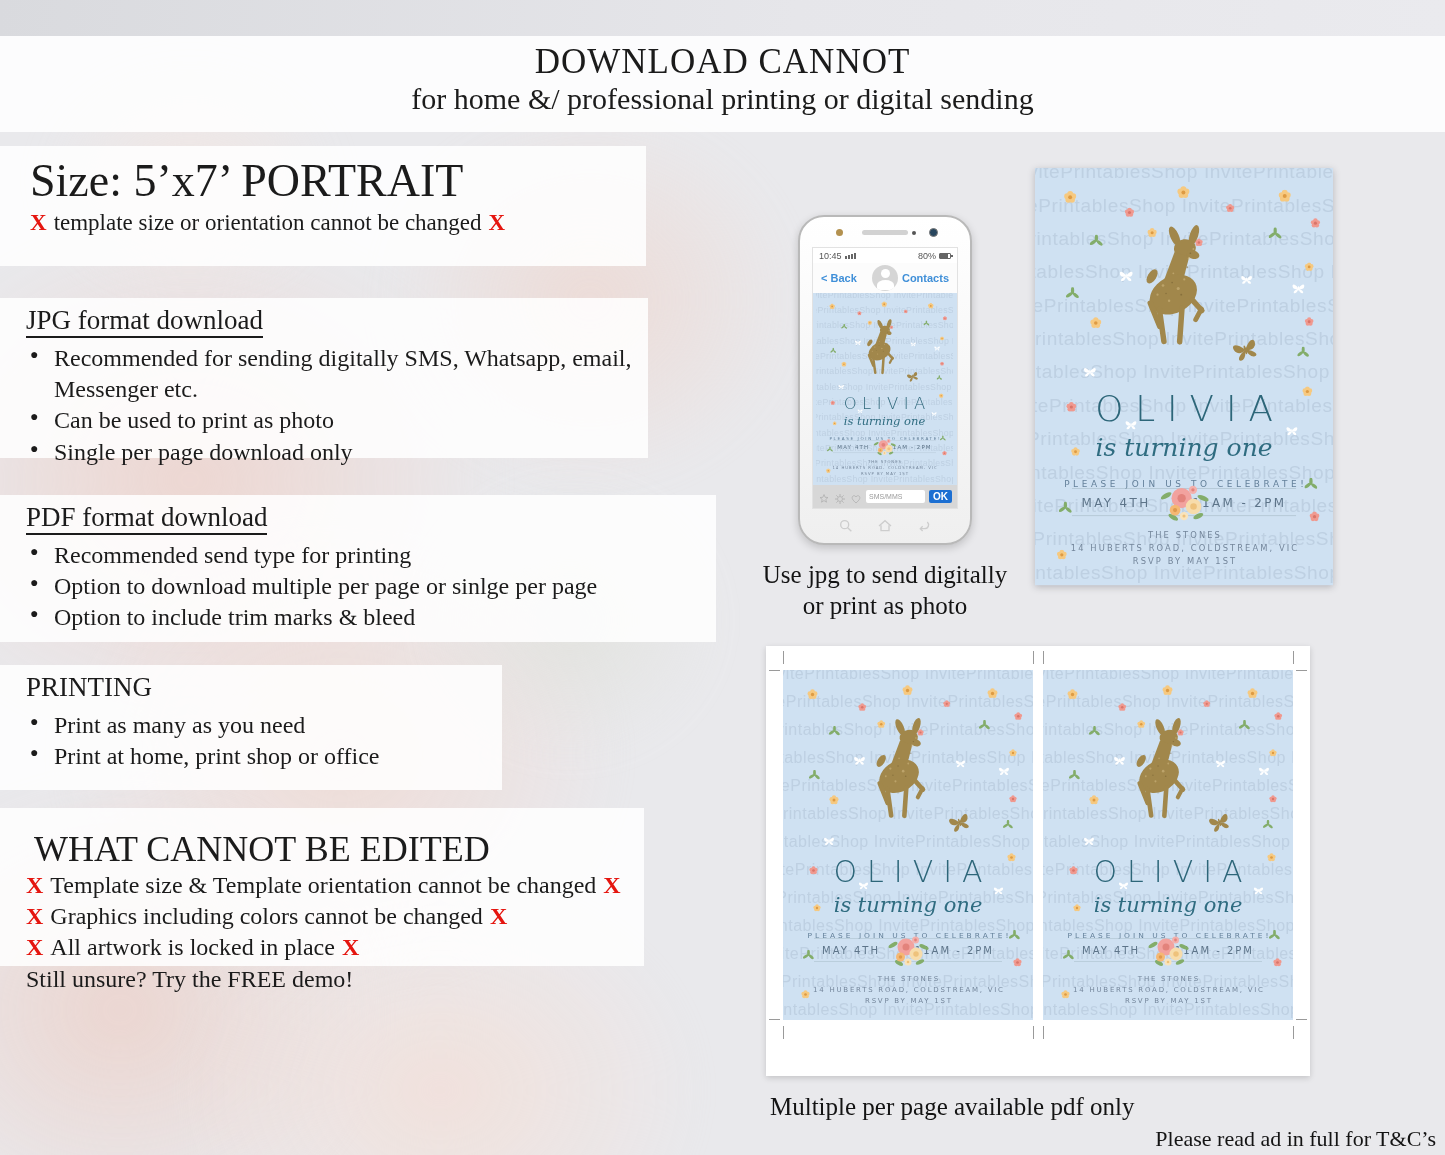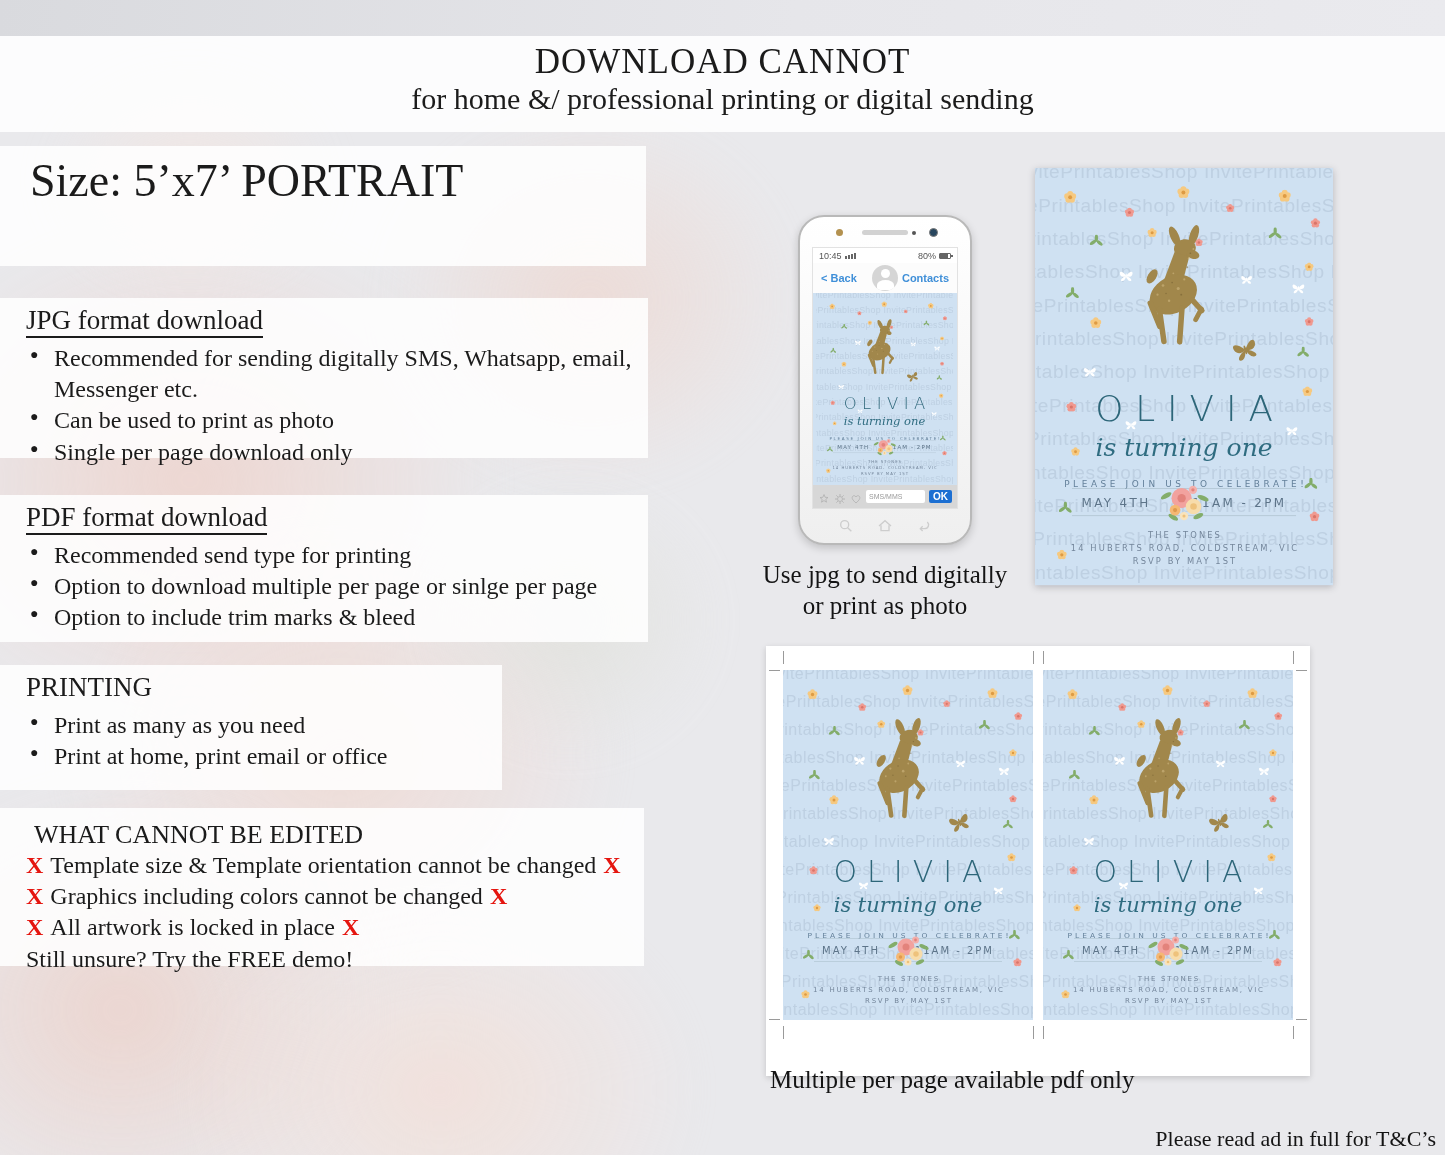--- a/index.html
+++ b/index.html
@@ -9,44 +9,44 @@
   
   .blob { position:absolute; border-radius:50%; filter:blur(18px); pointer-events:none; }
   .top-wedge { position:absolute; left:0; top:0; width:100%; height:36px;
     background:linear-gradient(96deg,#d9dade 0%,#e6e6ea 55%,#eaeaee 100%); }
 
   
   .band { position:absolute; left:0; background:rgba(255,255,255,0.86); color:#1b1b1b; }
   .band-title    { top:36px;  height:96px;  width:100%; }
   .band-size     { top:146px; height:120px; width:646px; }
   .band-jpg      { top:298px; height:160px; width:648px; }
-  .band-pdf      { top:495px; height:147px; width:648px; }
+  .band-pdf      { top:495px; height:147px; width:716px; }
   .band-printing { top:665px; height:125px; width:502px; }
   .band-cannot   { top:808px; height:158px; width:644px; }
 
   .title    { margin-top:6px; text-align:center; font-size:35px; letter-spacing:1px; }
   .subtitle { text-align:center; font-size:30px; }
   .size-title { padding:8px 0 0 30px; font-size:46px; }
   .size-note  { padding:3px 0 0 30px; font-size:23px; }
   .xred { color:#e5150f; font-weight:bold; margin:0 7px; }
   .xred:first-child { margin-left:0; }
   .sec-heading { padding:7px 0 0 26px; font-size:27px; }
   .underlined > span { border-bottom:2px solid #1b1b1b; padding-bottom:1px; }
   .band ul { margin:7px 0 0 28px; list-style:none; }
   .band li { position:relative; font-size:24px; line-height:1.30; padding-left:26px; max-width:606px; }
   .blt { position:absolute; left:2px; top:3px; font-size:14px; }
-  .cannot-heading { padding:12px 0 0 34px; font-size:26px; }
+  .cannot-heading { padding:20px 0 0 34px; font-size:36px; }
   .x-line { padding-left:26px; font-size:24px; line-height:1.30; }
   .cannot-footer { padding-left:26px; font-size:24px; line-height:1.30; }
 
   
   .caption { position:absolute; font-size:25px; color:#141414; }
   .cap-phone    { left:760px; top:560px; width:250px; text-align:center; line-height:1.22; }
   .cap-single   { left:1000px; top:591px; width:412px; text-align:center; }
-  .cap-multiple { left:770px; top:1066px;text-align:center; }
+  .cap-multiple { left:770px; top:1093px;text-align:center; }
   .cap-terms    { left:1080px; top:1126px; width:356px; text-align:right; font-size:22px; }
 
   
   .slot { position:absolute; }
   .invite { position:absolute; left:0; top:0; width:500px; height:700px;
     background:#cfe1f2; transform-origin:0 0; transform:scale(var(--s,1)); overflow:hidden; }
   .shadow { box-shadow:0 2px 7px rgba(50,50,60,.28); }
   .wm { position:absolute; inset:0; overflow:hidden; }
   .wm-row { position:absolute; white-space:nowrap; font-family:"Liberation Sans",sans-serif;
     font-size:32px; letter-spacing:1px; color:rgba(104,126,148,0.17); }
@@ -143,20 +143,21 @@
   <div class="blob" style="left:40px;top:60px;width:300px;height:240px;background:radial-gradient(closest-side,#f4e6e1,rgba(244,230,225,0));opacity:.7;"></div>
   <div class="top-wedge"></div>
 
   <section class="band band-title">
     <div class="title">DOWNLOAD CANNOT</div>
     <div class="subtitle">for home &amp;/ professional printing or digital sending</div>
   </section>
 
   <section class="band band-size">
     <div class="size-title">Size: 5’x7’ PORTRAIT</div>
+    <div class="size-note"><span class="xred">X</span><span>template size or orientation cannot be changed</span><span class="xred">X</span></div>
   </section>
 
   <section class="band band-jpg">
     <div class="sec-heading underlined"><span>JPG format download</span></div>
     <ul>
       <li><span class="blt">●</span><span>Recommended for sending digitally SMS, Whatsapp, email, Messenger etc.</span></li>
       <li><span class="blt">●</span><span>Can be used to print as photo</span></li>
       <li><span class="blt">●</span><span>Single per page download only</span></li>
     </ul>
   </section>
@@ -167,21 +168,21 @@
       <li><span class="blt">●</span><span>Recommended send type for printing</span></li>
       <li><span class="blt">●</span><span>Option to download multiple per page or sinlge per page</span></li>
       <li><span class="blt">●</span><span>Option to include trim marks &amp; bleed</span></li>
     </ul>
   </section>
 
   <section class="band band-printing">
     <div class="sec-heading"><span>PRINTING</span></div>
     <ul>
       <li><span class="blt">●</span><span>Print as many as you need</span></li>
-      <li><span class="blt">●</span><span>Print at home, print email or office</span></li>
+      <li><span class="blt">●</span><span>Print at home, print shop or office</span></li>
     </ul>
   </section>
 
   <section class="band band-cannot">
     <div class="cannot-heading">WHAT CANNOT BE EDITED</div>
     <div class="x-line"><span class="xred">X</span><span>Template size &amp; Template orientation cannot be changed</span><span class="xred">X</span></div>
     <div class="x-line"><span class="xred">X</span><span>Graphics including colors cannot be changed</span><span class="xred">X</span></div>
     <div class="x-line"><span class="xred">X</span><span>All artwork is locked in place</span><span class="xred">X</span></div>
     <div class="cannot-footer">Still unsure? Try the FREE demo!</div>
   </section>

